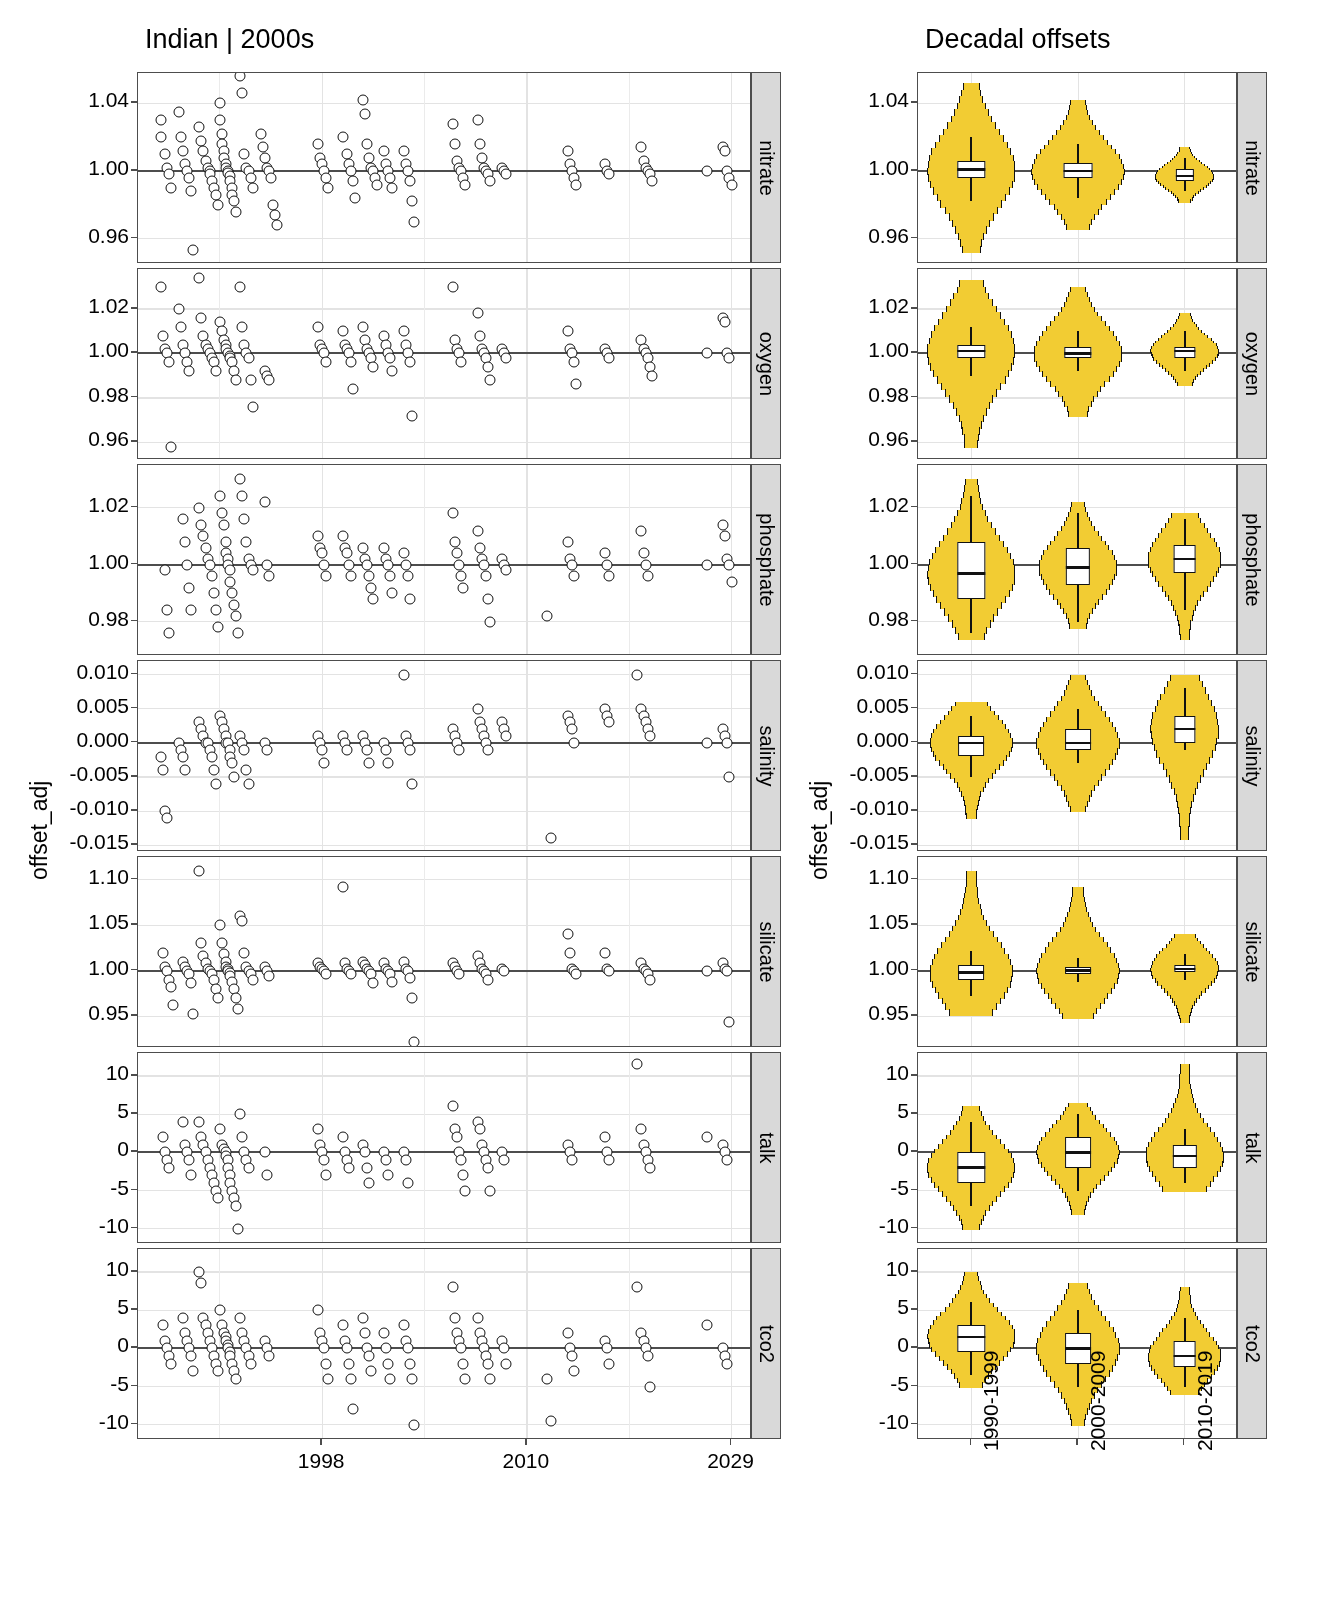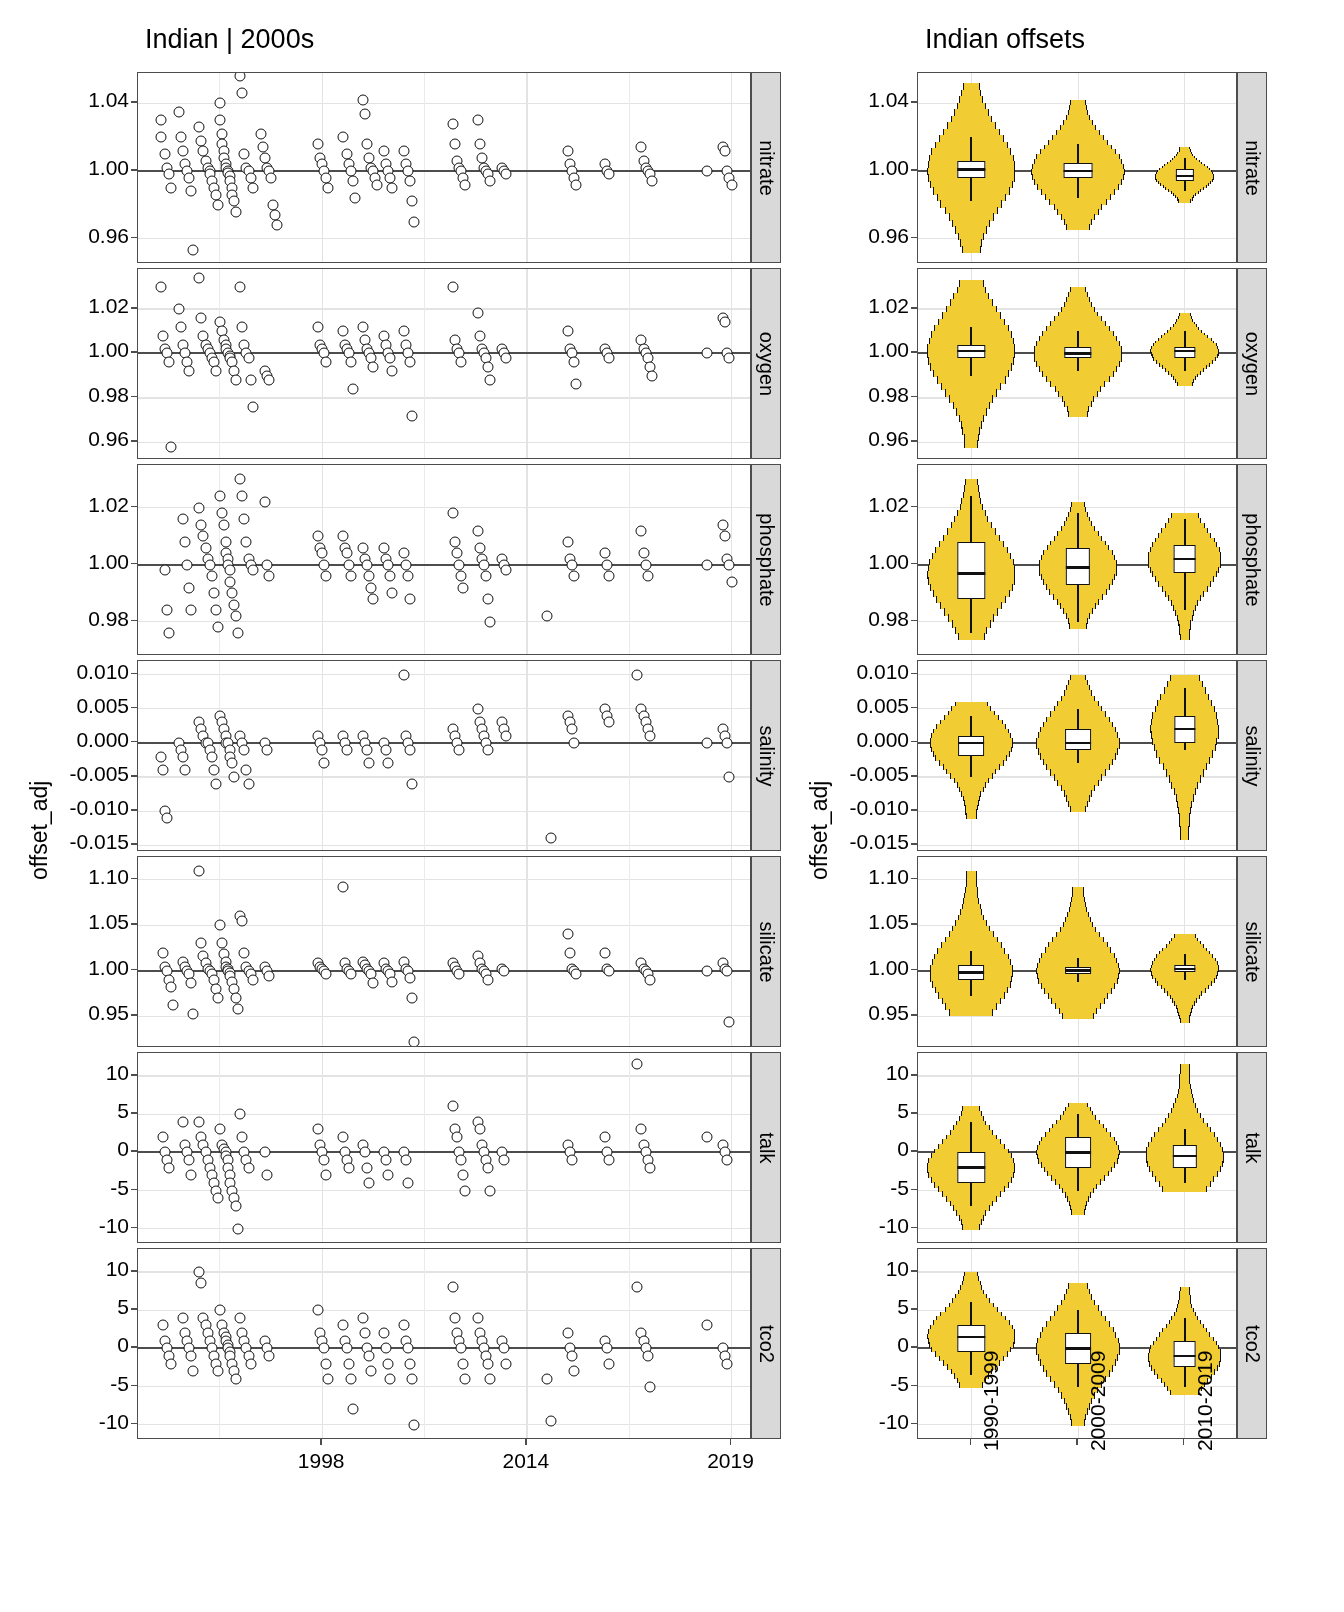--- a/index.html
+++ b/index.html
@@ -89,21 +89,21 @@
     box-sizing:border-box;transform:translateX(-50%);
   }
   .vmed{position:absolute;background:#111;height:2.4px;transform:translateX(-50%);}
 </style>
 </head>
 <body>
 
 <div class="page">
 
   <div class="panel-title" id="title-left">Indian | 2000s</div>
-  <div class="panel-title" id="title-right">Indian offsets</div>
+  <div class="panel-title" id="title-right">Decadal offsets</div>
 
   <div class="ylab" id="ylab-left">offset_adj</div>
   <div class="ylab" id="ylab-right">offset_adj</div>
 
   <div id="plot-layer">
       <div class="plotbox" style="left: 137px; top: 72px; width: 614px; height: 191px;">
         <div class="grid-line major" style="left: 0px; top: 29.9248px; width: 100%; height: 1.2px;"></div>
         <div class="grid-line major" style="left: 0px; top: 97.5354px; width: 100%; height: 1.2px;"></div>
         <div class="grid-line major" style="left: 0px; top: 165.146px; width: 100%; height: 1.2px;"></div>
         <div class="grid-line major" style="left: 183.7px; top: 0px; width: 1.2px; height: 100%;"></div>
@@ -1786,23 +1786,23 @@
       <div class="tickmark" style="left: 911px; top: 1308.12px; width: 6px; height: 1.6px;"></div>
       <div class="ytick" style="left: 821px; top: 1333.32px; width: 88px;">0</div>
       <div class="tickmark" style="left: 911px; top: 1346.32px; width: 6px; height: 1.6px;"></div>
       <div class="ytick" style="left: 821px; top: 1371.52px; width: 88px;">-5</div>
       <div class="tickmark" style="left: 911px; top: 1384.52px; width: 6px; height: 1.6px;"></div>
       <div class="ytick" style="left: 821px; top: 1409.72px; width: 88px;">-10</div>
       <div class="tickmark" style="left: 911px; top: 1422.72px; width: 6px; height: 1.6px;"></div>
       <div class="tickmark" style="left: 320.4px; top: 1439px; width: 1.6px; height: 6px;"></div>
       <div class="xtick" style="left: 293.2px; top: 1449px; width: 56px; text-align: center;">1998</div>
       <div class="tickmark" style="left: 525.067px; top: 1439px; width: 1.6px; height: 6px;"></div>
-      <div class="xtick" style="left: 497.867px; top: 1449px; width: 56px; text-align: center;">2014</div>
+      <div class="xtick" style="left: 497.867px; top: 1449px; width: 56px; text-align: center;">2010</div>
       <div class="tickmark" style="left: 729.733px; top: 1439px; width: 1.6px; height: 6px;"></div>
-      <div class="xtick" style="left: 702.533px; top: 1449px; width: 56px; text-align: center;">2019</div>
+      <div class="xtick" style="left: 702.533px; top: 1449px; width: 56px; text-align: center;">2029</div>
       <div class="tickmark" style="left: 969.533px; top: 1439px; width: 1.6px; height: 6px;"></div>
       <div class="xtick-rot" style="left: 979.333px; top: 1451px;">1990-1999</div>
       <div class="tickmark" style="left: 1076.2px; top: 1439px; width: 1.6px; height: 6px;"></div>
       <div class="xtick-rot" style="left: 1086px; top: 1451px;">2000-2009</div>
       <div class="tickmark" style="left: 1182.87px; top: 1439px; width: 1.6px; height: 6px;"></div>
       <div class="xtick-rot" style="left: 1192.67px; top: 1451px;">2010-2019</div>
     </div>
 
 </div>
 

